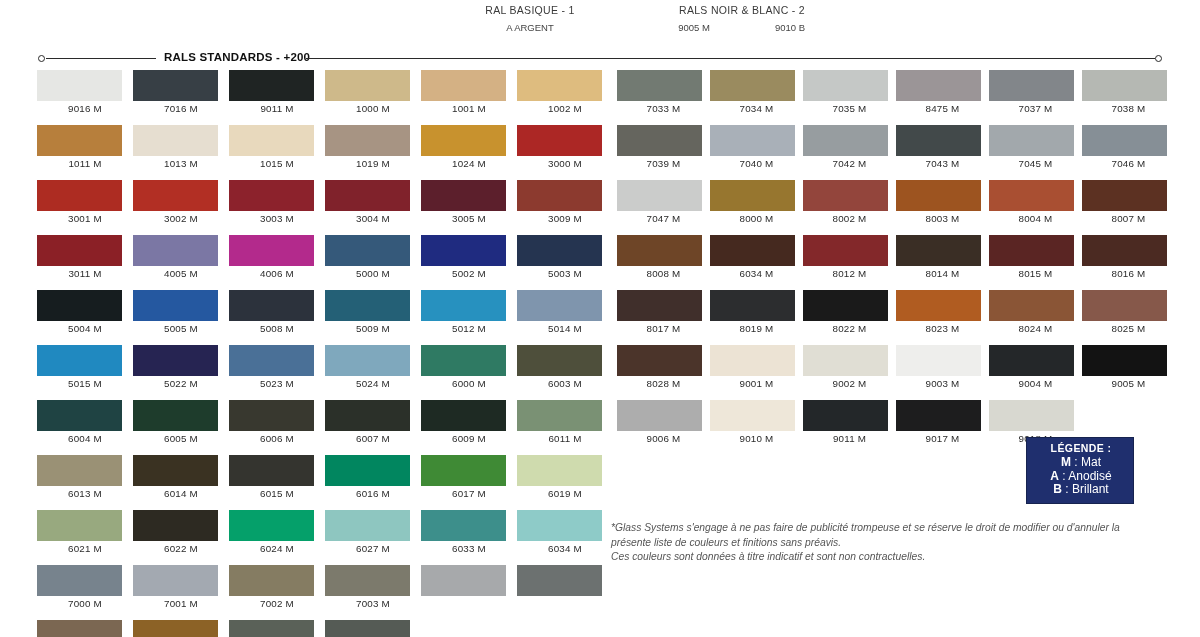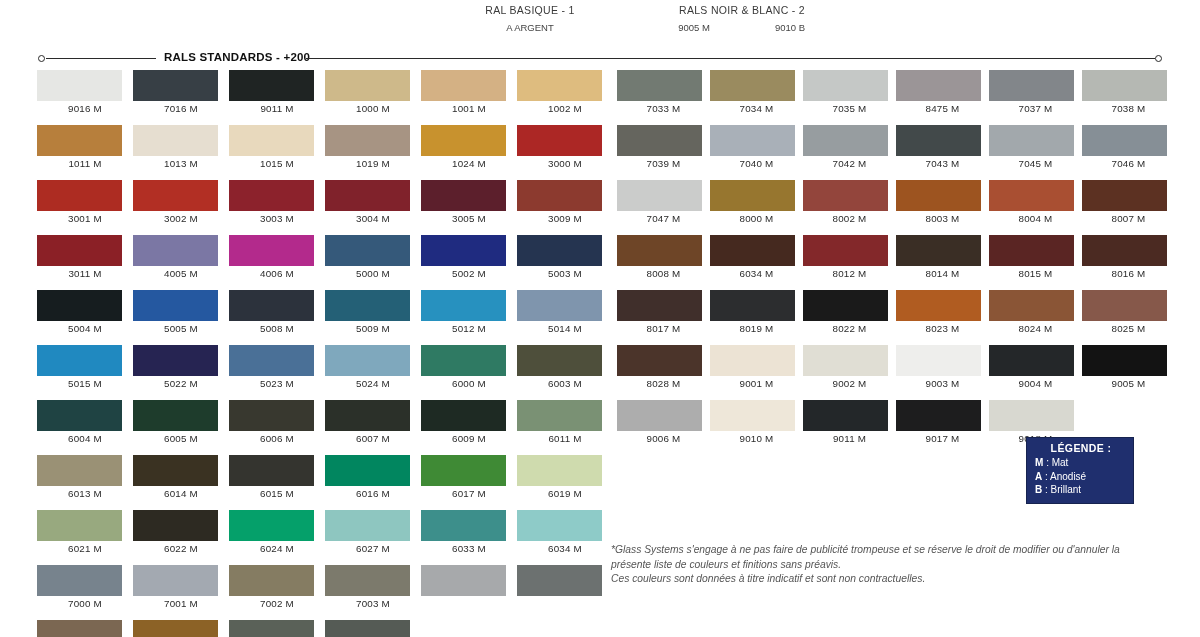--- a/index.html
+++ b/index.html
@@ -70,26 +70,26 @@
   #legend {
     position: absolute; left: 1026px; top: 437px;
     width: 108px; padding: 4px 6px 6px 8px;
     background: #1f2f6e; color: #ffffff;
     border: 1px solid #16234f;
   }
   #legend .lg-title {
     font-size: 10.5px; font-weight: bold; text-align: center;
     letter-spacing: 0.4px; margin-bottom: 2px;
   }
-  #legend .lg-row { font-size: 10px; line-height: 13.5px; white-space: nowrap; }
+  #legend .lg-row { font-size: 12px; line-height: 13.5px; white-space: nowrap; text-align: center; }
   #legend .lg-key { font-weight: bold; }
 
   
   #disclaimer {
-    position: absolute; left: 611px; top: 543px; width: 560px;
+    position: absolute; left: 611px; top: 521px; width: 560px;
     font-size: 10.3px; line-height: 14.5px;
     font-style: italic; color: #555555;
   }
   #disclaimer p { margin: 0; }
 </style>
 </head>
 <body>
 
 <div id="page">
 

